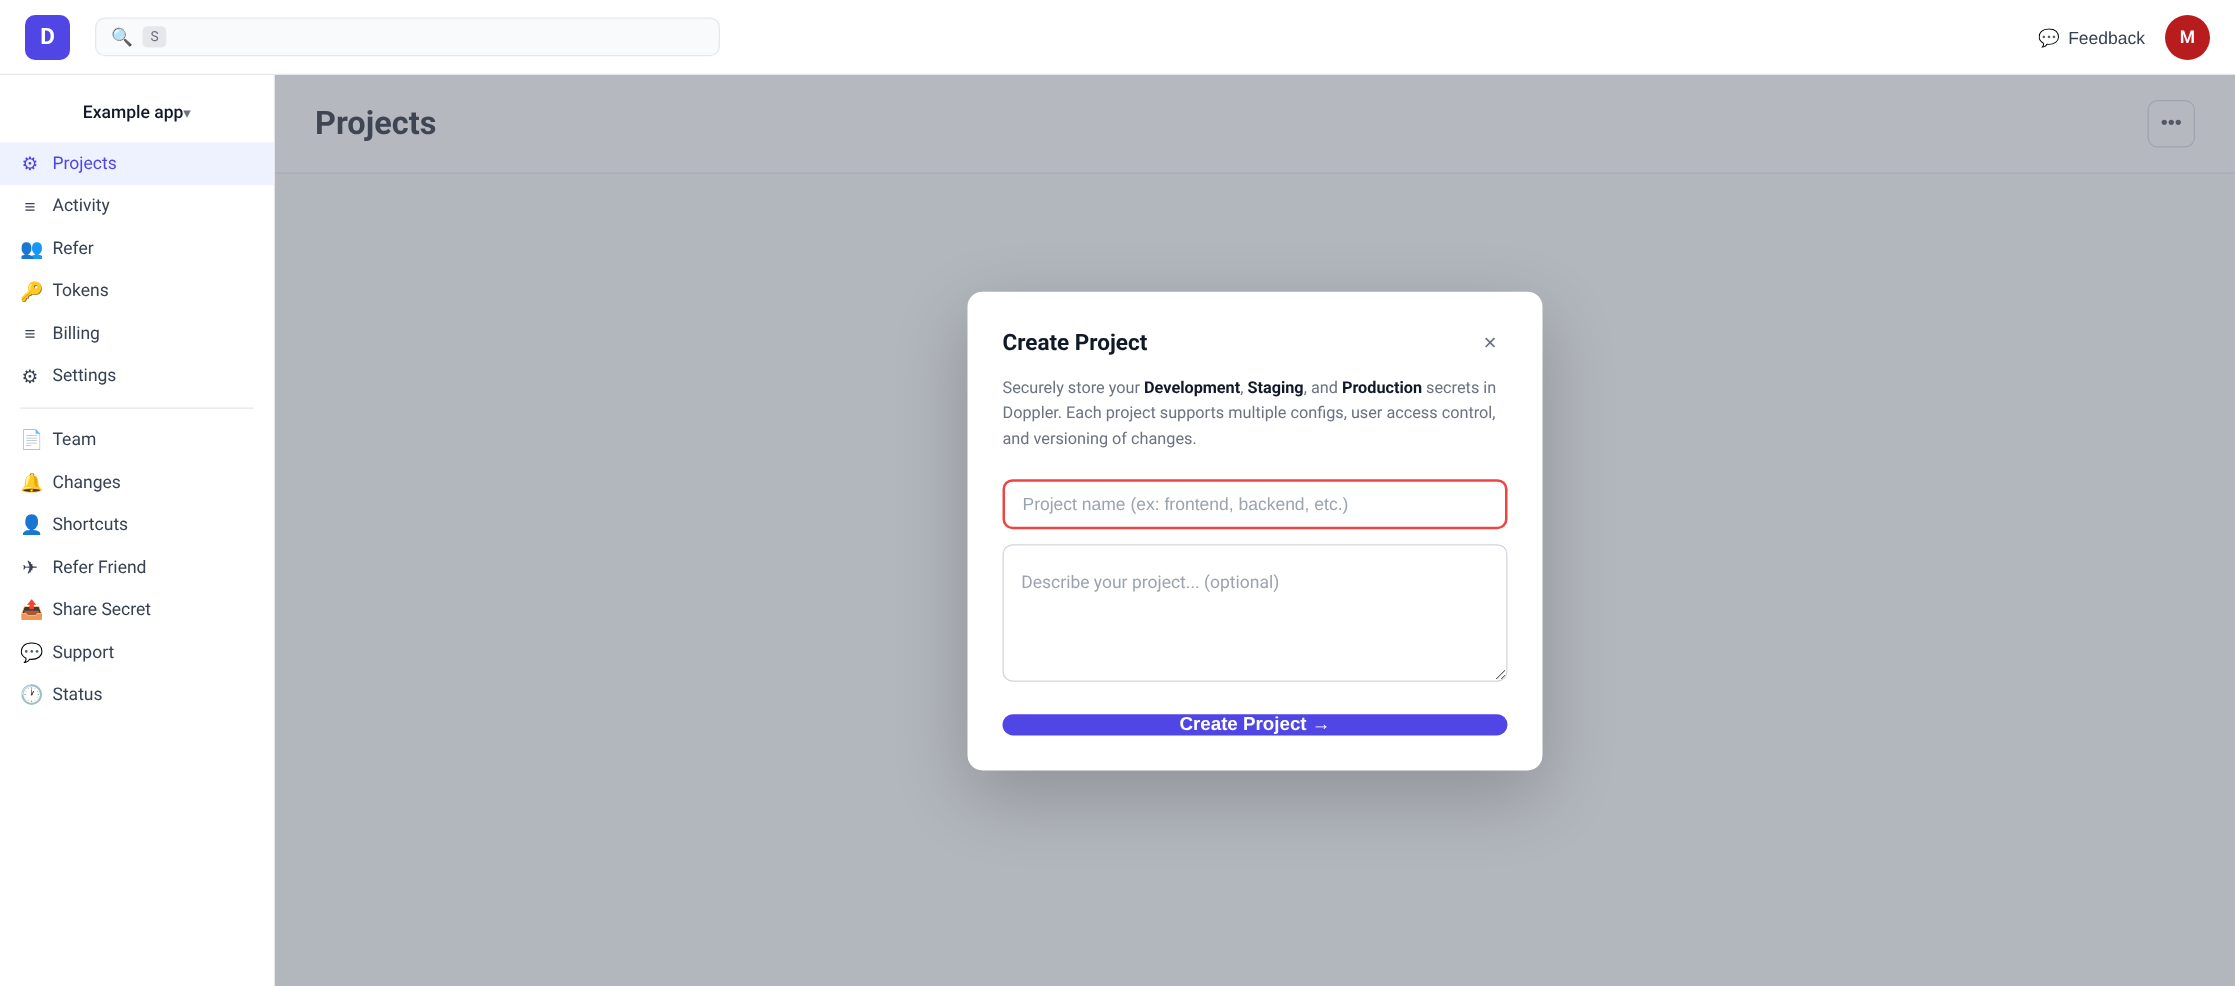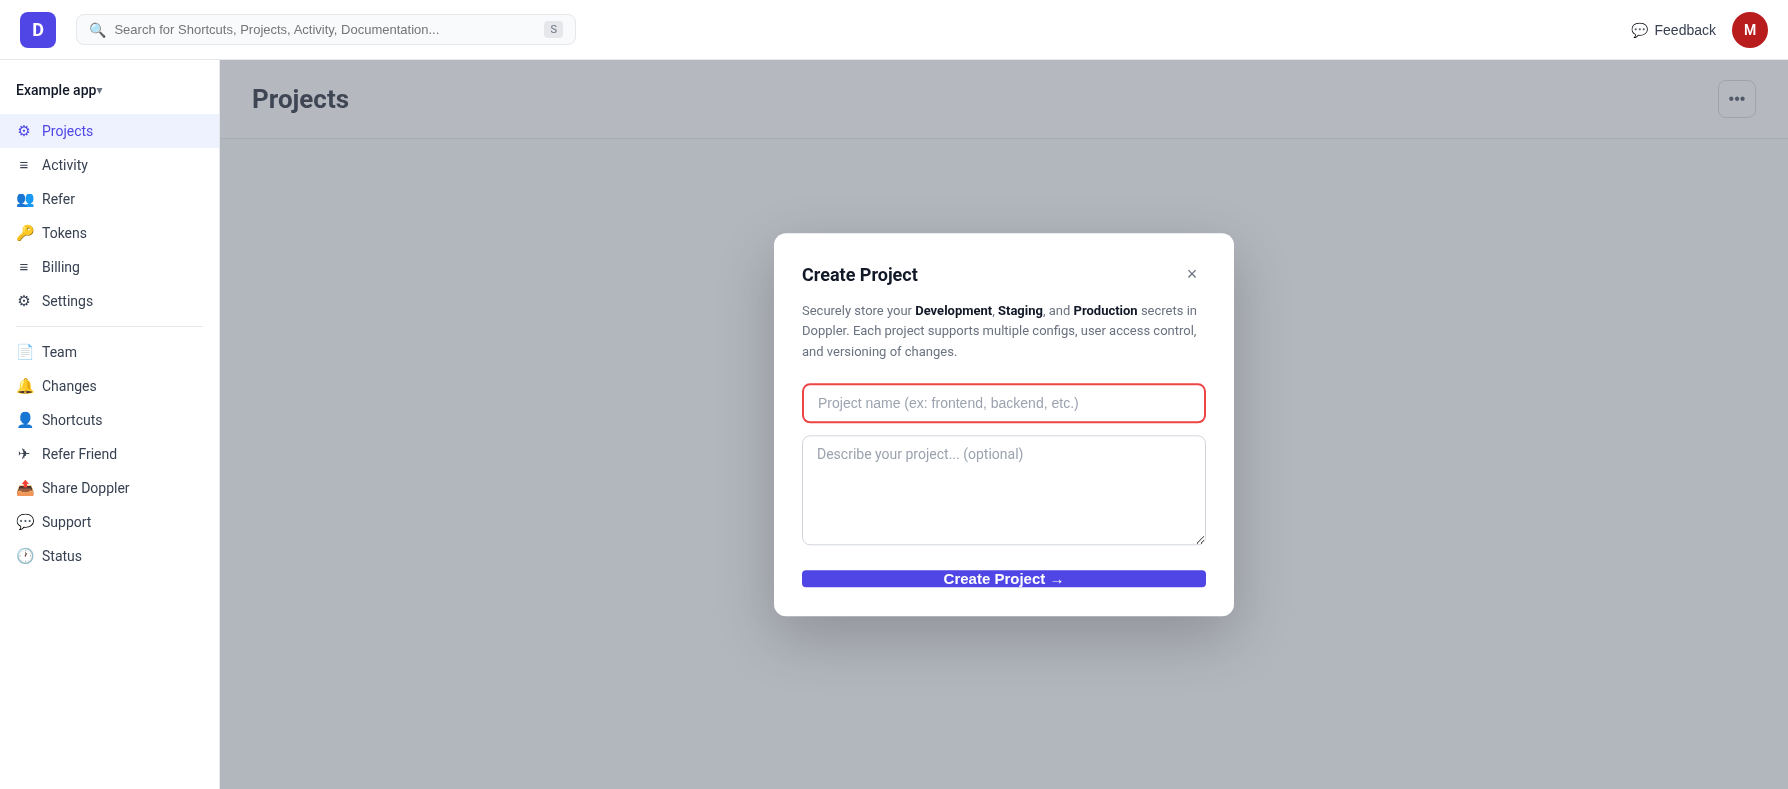--- a/index.html
+++ b/index.html
@@ -105,21 +105,21 @@
       background: #fff;
       border-right: 1px solid #e5e7eb;
       padding: 16px 0;
       display: flex;
       flex-direction: column;
       flex-shrink: 0;
     }
     .workspace-selector {
       display: flex;
       align-items: center;
-      justify-content: flex-start;
+      justify-content: center;
       padding: 6px 16px 16px;
       cursor: pointer;
     }
     .workspace-name {
       font-size: 14px;
       font-weight: 500;
       color: #111827;
     }
     .chevron-down {
       color: #6b7280;
@@ -286,50 +286,49 @@
       font-size: 14px;
       color: #4d7c0f;
       outline: none;
       margin-bottom: 12px;
     }
     .modal-input::placeholder { color: #9ca3af; }
     .modal-textarea {
       width: 100%;
       border: 1px solid #d1d5db;
       border-radius: 8px;
-      padding: 10px 14px;
+      padding: 22px 14px;
       font-size: 14px;
       color: #374151;
       outline: none;
       height: 110px;
       resize: vertical;
       margin-bottom: 20px;
       font-family: inherit;
     }
     .modal-textarea::placeholder { color: #9ca3af; }
     .modal-submit {
       width: 100%;
       background: #4f46e5;
       color: #fff;
       border: none;
-      border-radius: 4px;
+      border-radius: 17px;
       padding: 0;
       font-size: 15px;
       font-weight: 700;
       cursor: pointer;
     }
   </style>
 </head>
 <body>
 
 <nav class="topnav">
   <div class="logo">D</div>
   <div class="search-bar">
     <span style="color:#9ca3af; font-size:14px;">🔍</span>
-    <input type="text" placeholder="Search for Shortcuts, Projects, Activity, Documentation..." style="">
     <span class="search-kbd">S</span>
   </div>
   <div class="nav-right">
     <button class="feedback-btn">
       <span>💬</span>
       <span>Feedback</span>
     </button>
     <div class="avatar">M</div>
   </div>
 </nav>
@@ -383,21 +382,21 @@
       <div class="sidebar-item">
         <span class="icon">👤</span>
         <span>Shortcuts</span>
       </div>
       <div class="sidebar-item">
         <span class="icon">✈</span>
         <span>Refer Friend</span>
       </div>
       <div class="sidebar-item">
         <span class="icon">📤</span>
-        <span>Share Doppler</span>
+        <span>Share Secret</span>
       </div>
       <div class="sidebar-item">
         <span class="icon">💬</span>
         <span>Support</span>
       </div>
       <div class="sidebar-item">
         <span class="icon">🕐</span>
         <span>Status</span>
       </div>
     </div>

